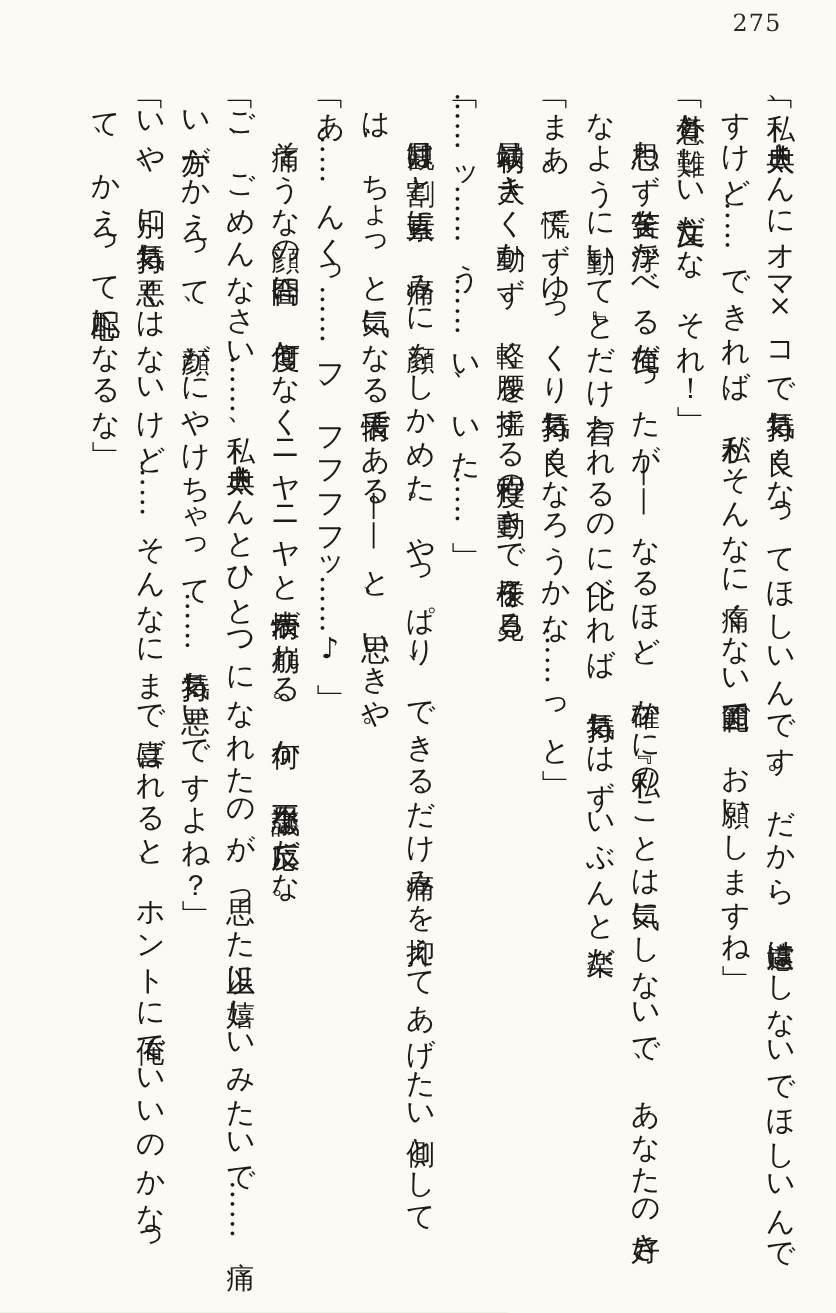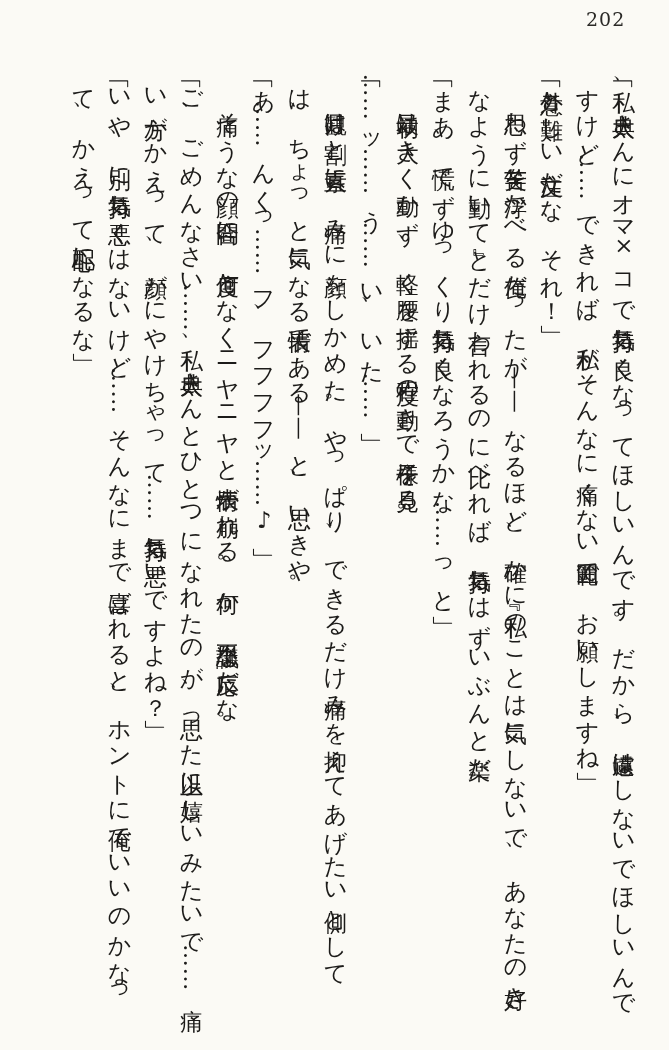--- a/index.html
+++ b/index.html
@@ -44,21 +44,21 @@
     padding: 0;
   }
   .para.narration {
     text-indent: 1em;
   }
 </style>
 </head>
 <body>
 
 <div class="page">
-  <div class="page-number">202</div>
+  <div class="page-number">275</div>
   <div class="text-body">
       <p class="para dialogue">「私、典太さんにオマ×コで気持ち良くなってほしいんです。だから、遠慮はしないでほしいんですけど……できれば、私がそんなに痛くない範囲で、お願いしますね」</p>
       <p class="para dialogue">「意外と難しい注文だな、それ！」</p>
       <p class="para narration">思わず苦笑を浮かべる俺だったが——なるほど、確かに『私のことは気にしないで、あなたの好きなように動いて』とだけ言われるのに比べれば、気持ちはずいぶんと楽だ。</p>
       <p class="para dialogue">「まあ、慌てずゆっくり気持ち良くなろうかな……っと」</p>
       <p class="para narration">最初は大きく動かず、軽く腰を揺する程度の動きで様子を見る。</p>
       <p class="para dialogue">「……ッ……う……い、いた……」</p>
       <p class="para narration">観月は割と素直に、痛みに顔をしかめた。やっぱり、できるだけ痛みを抑えてあげたい側としては、ちょっと気になる表情である——と、思いきや。</p>
       <p class="para dialogue">「あ……んくっ……フ、フフフフッ……♪」</p>
       <p class="para narration">痛そうな顔の合間に、何度となくニヤニヤと表情が崩れる。何か、不思議な反応だな。</p>

